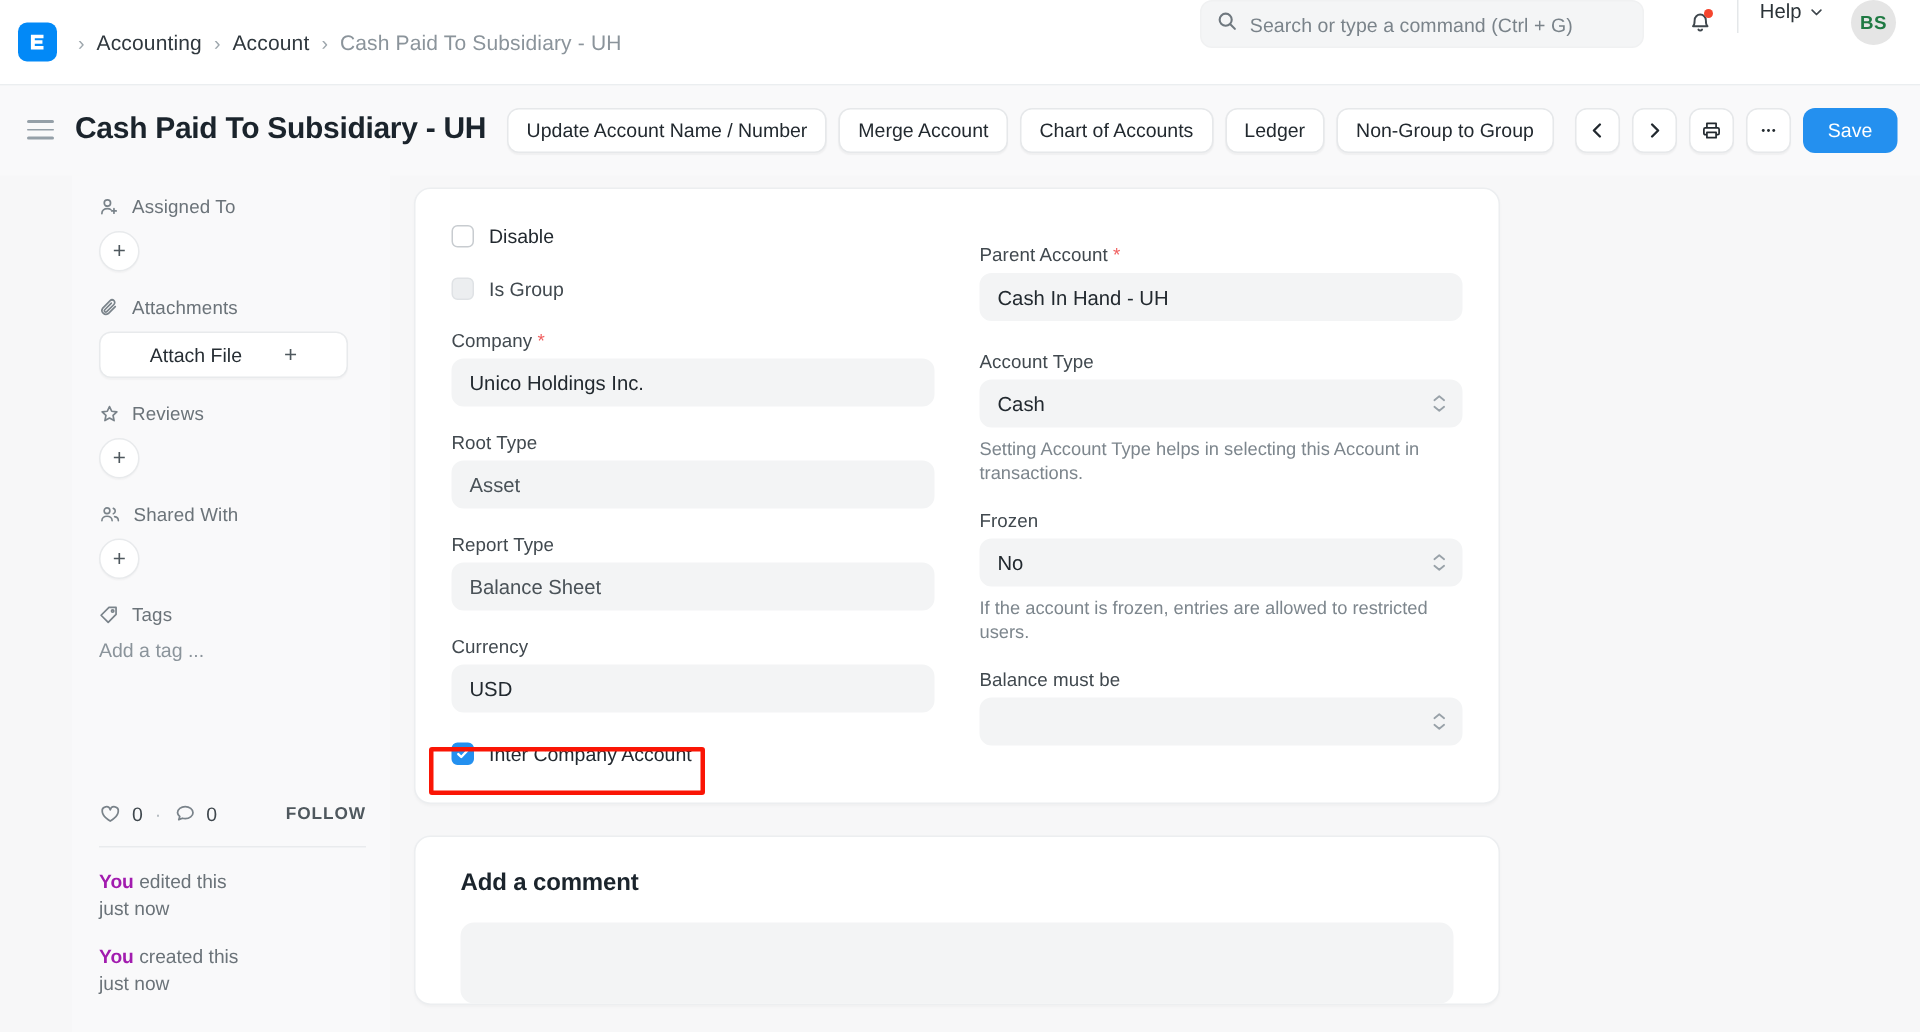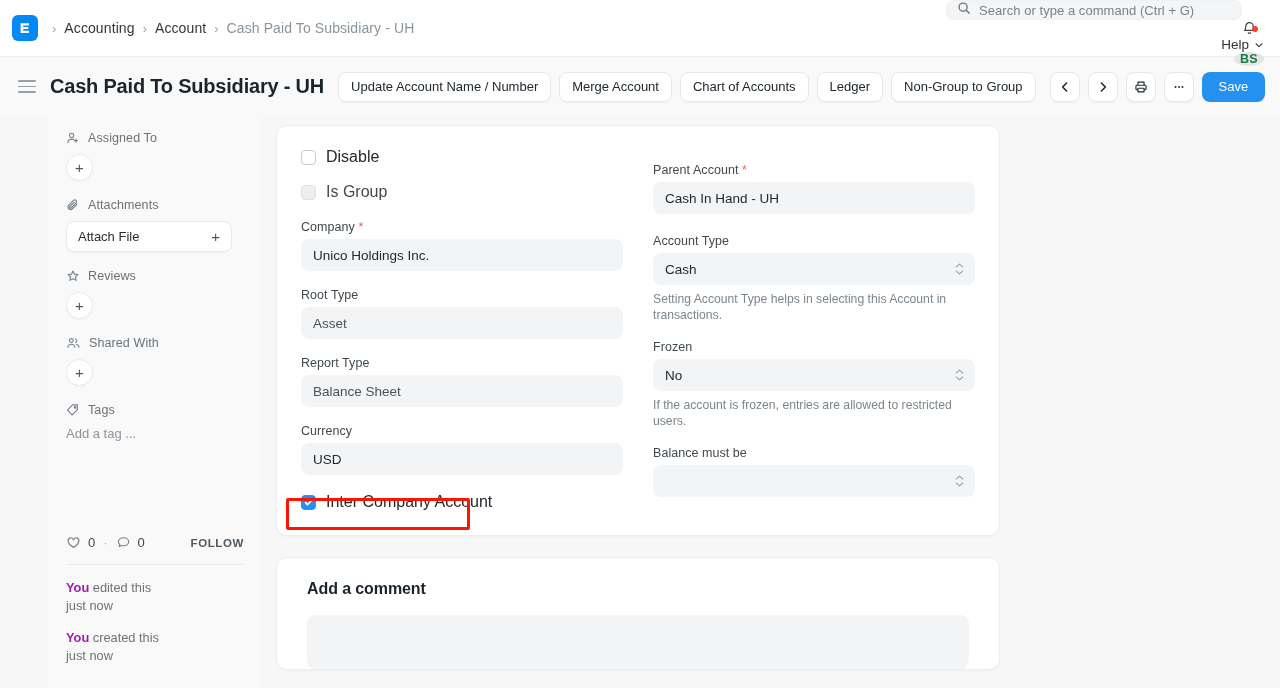--- a/index.html
+++ b/index.html
@@ -31,21 +31,21 @@
   .breadcrumb { display: flex; align-items: center; margin-left: 14px; gap: 8px; }
   .bc-sep { color: #9ea7ad; font-size: 13px; line-height: 1; }
   .bc-link {
     font-size: 14px; color: #30383e; text-decoration: none;
     letter-spacing: .1px;
   }
   .bc-current { font-size: 14px; color: #8b949b; letter-spacing: .1px; }
 
   .navbar-right {
     position: absolute; right: 16px; top: 0; height: 57px;
-    display: flex; align-items: flex-end; gap: 0; flex-direction: column;
+    display: flex; align-items: flex-start; gap: 0;
   }
   .search-box {
     width: 296px; height: 32px;
     background: #f4f5f6; border: 1px solid #f0f1f2; border-radius: 8px;
     display: flex; align-items: center; gap: 8px;
     padding: 0 10px;
     margin-right: 22px;
   }
   .search-box .ph { font-size: 13px; color: #7a838a; letter-spacing: .05px;}
   .bell-wrap { position: relative; width: 30px; height: 30px;
@@ -122,21 +122,21 @@
   .plus-circle {
     width: 27px; height: 27px; border-radius: 50%;
     background: #ffffff; border: 1px solid #e8eaec;
     display: flex; align-items: center; justify-content: center;
     color: #4f585e; font-size: 15px; cursor: pointer;
     box-shadow: 0 1px 1px rgba(17,24,28,.03);
   }
   .attach-btn {
     width: 166px; height: 31px;
     background: #ffffff; border: 1px solid #e8eaec; border-radius: 8px;
-    display: flex; align-items: center; justify-content: space-between;
+    display: flex; align-items: center; justify-content: center;
     padding: 0 11px; font-size: 13px; color: #262d33; cursor: pointer;
     box-shadow: 0 1px 1px rgba(17,24,28,.03);
     gap: 28px;
   }
   .attach-btn .pl { font-size: 15px; color: #4f585e; }
   .tag-add { font-size: 13px; color: #8b949b; cursor: pointer; margin-top: 2px; }
 
   .side-footer { position: absolute; left: 18px; right: 16px; top: 418px; }
   .react-row {
     display: flex; align-items: center; gap: 7px;
@@ -168,21 +168,21 @@
   .cb {
     width: 15px; height: 15px; border-radius: 4px;
     border: 1px solid #c8ccd0; background: #ffffff;
     flex: 0 0 auto; cursor: pointer;
   }
   .cb.disabled { background: #eceef0; border-color: #dfe2e5; }
   .cb.checked {
     background: #2490ef; border-color: #2490ef;
     display: flex; align-items: center; justify-content: center;
   }
-  .cb-label { font-size: 16px; color: #22292f; }
+  .cb-label { font-size: 13px; color: #22292f; }
   .cb-label.muted { color: #41494f; }
 
   .field { margin-bottom: 14px; }
   .f-label {
     font-size: 12.5px; color: #41494f; margin-bottom: 5px; display: block;
     letter-spacing: .05px;
     margin-top: 17px;
   }
   .req { color: #f06060; }
   .f-input {

